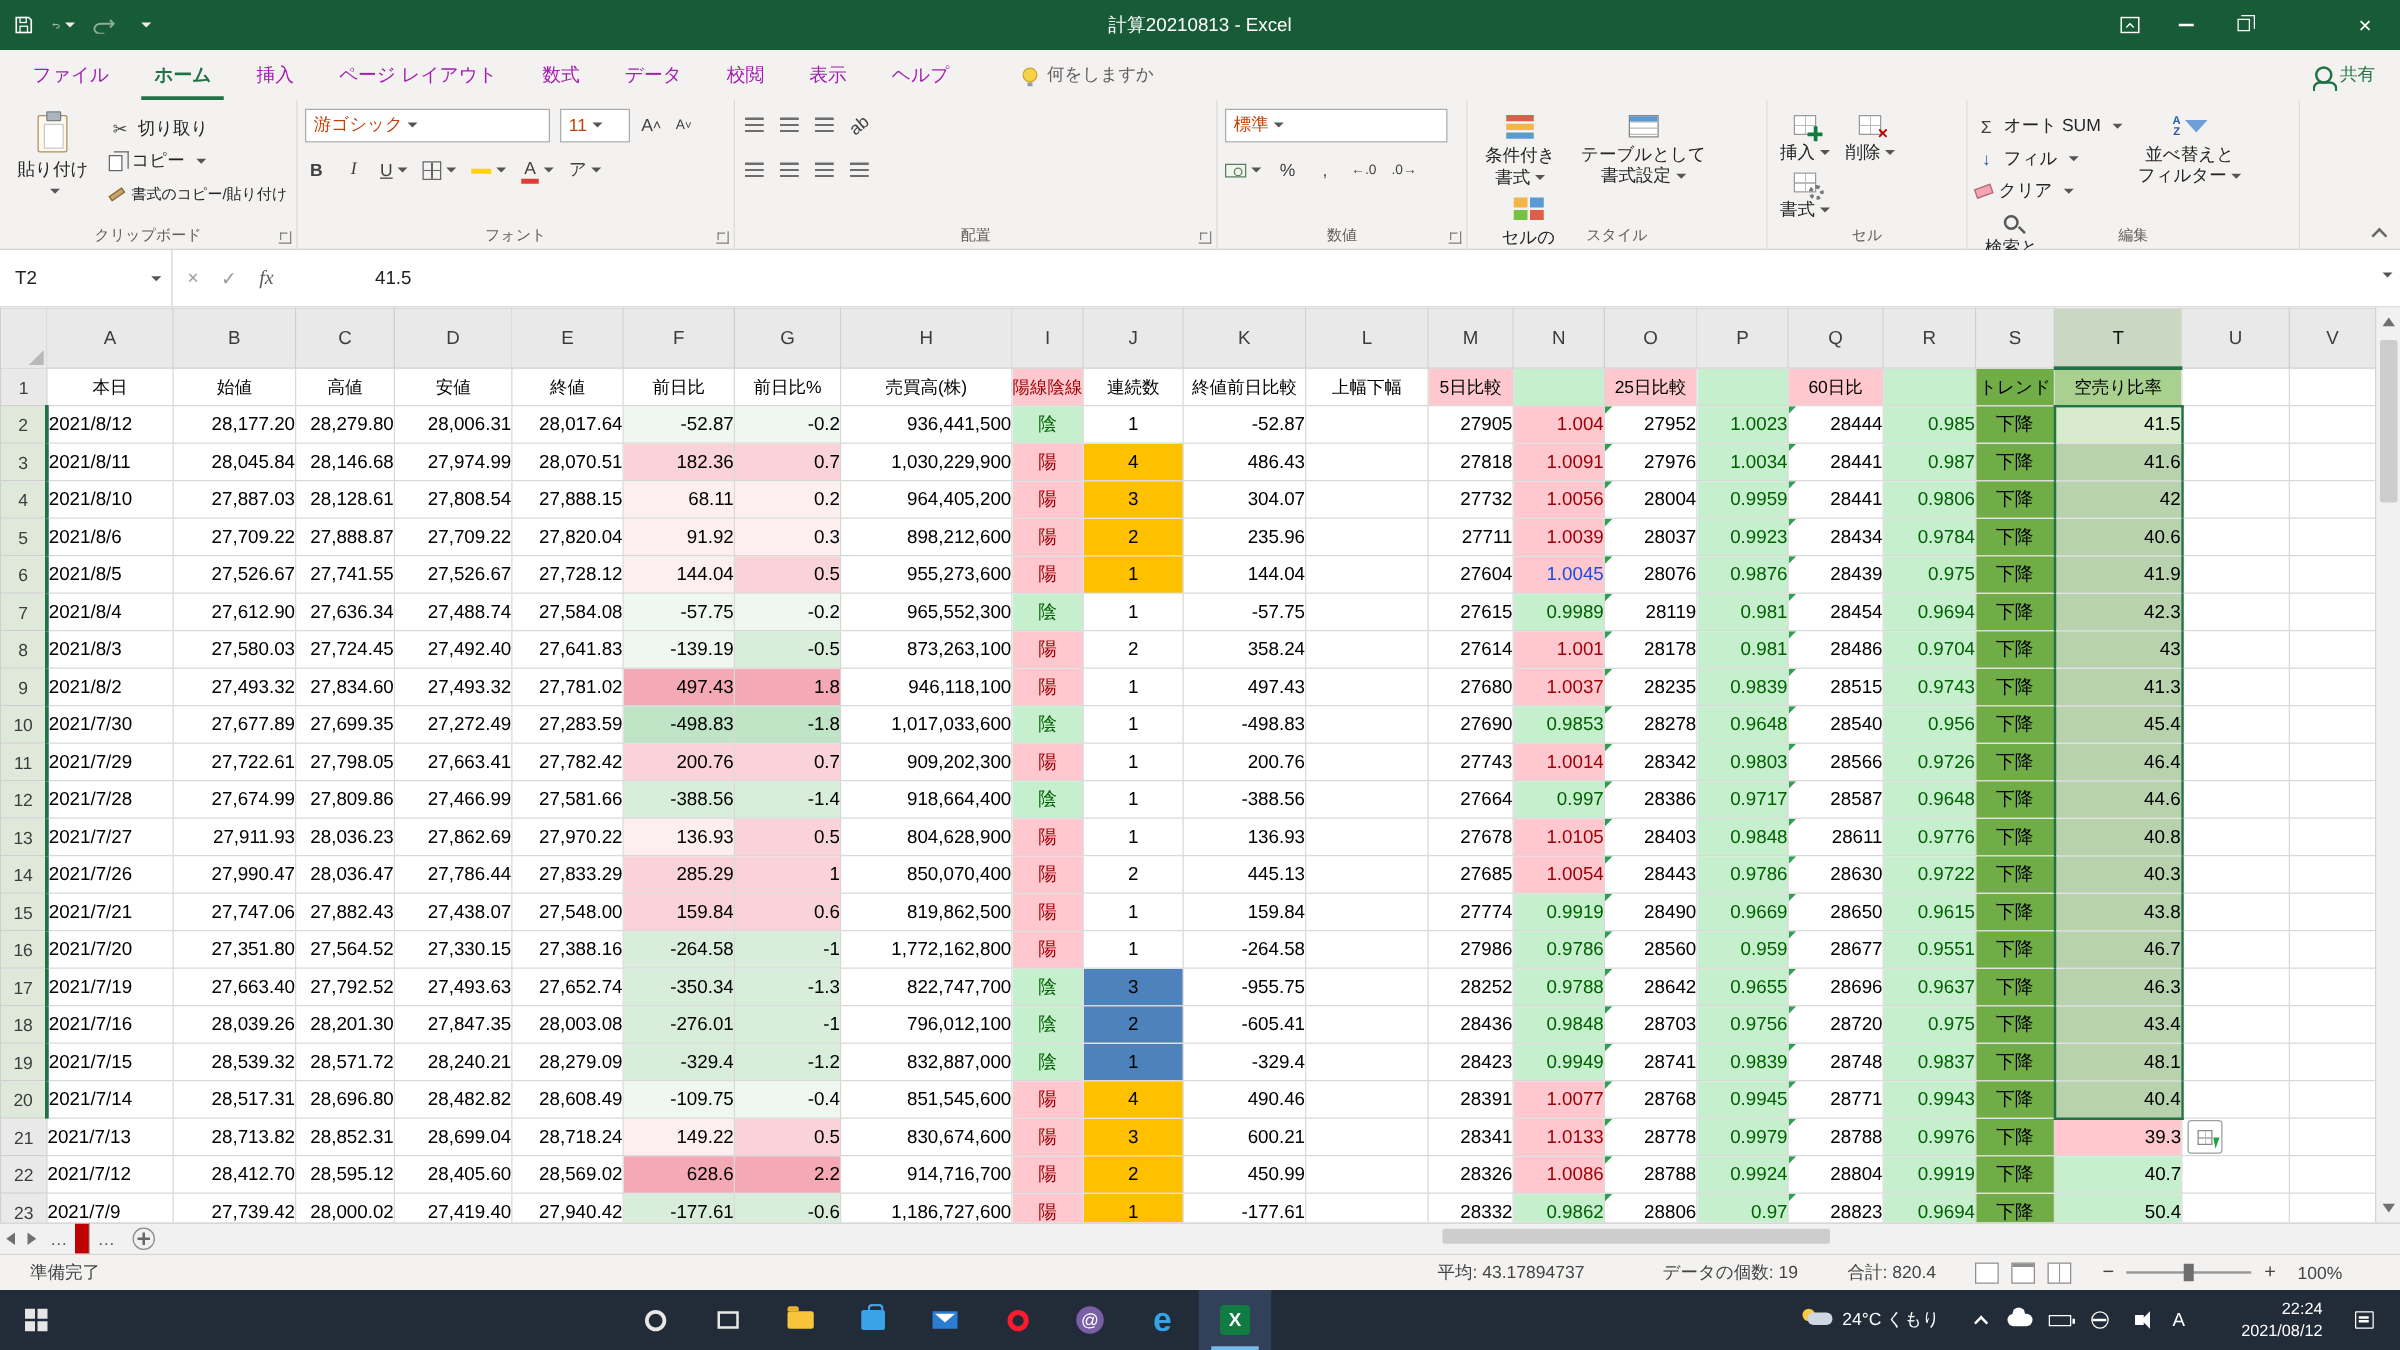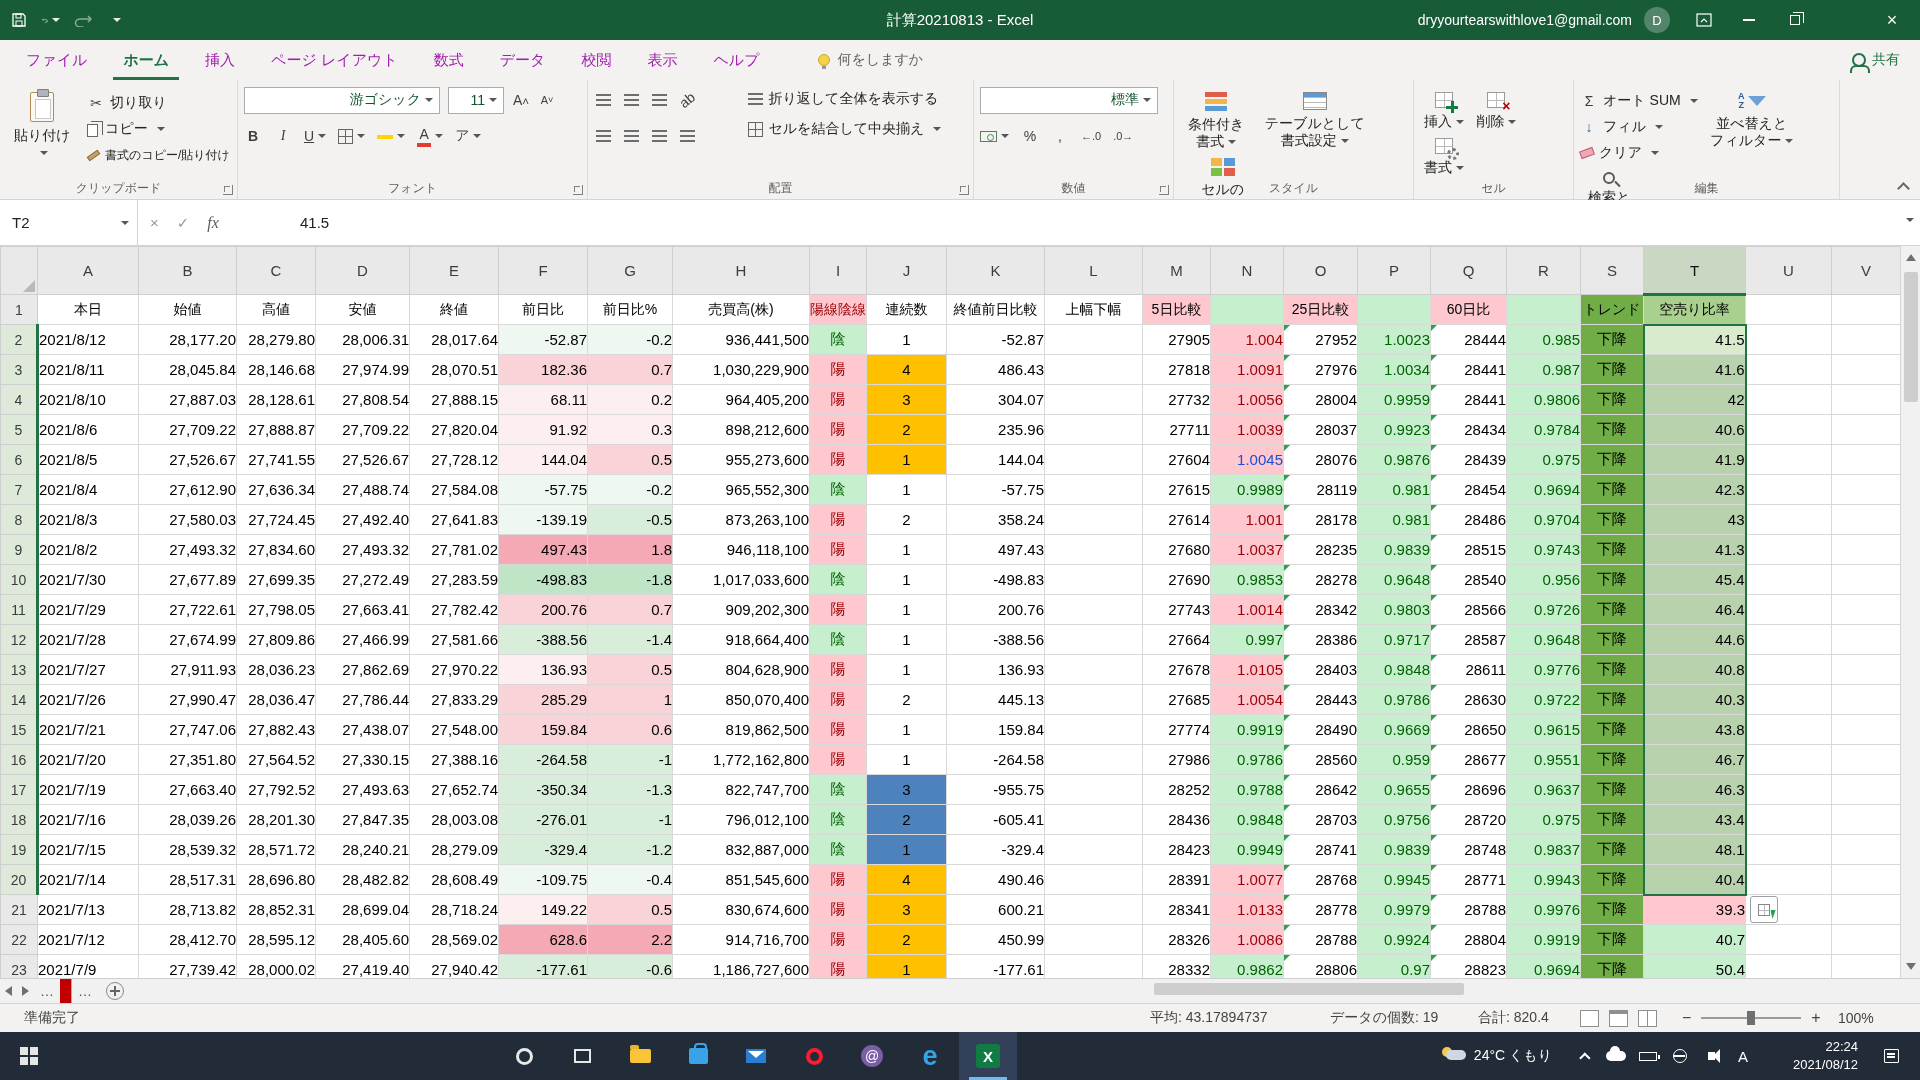--- a/index.html
+++ b/index.html
@@ -38,21 +38,21 @@
 
   
   #ribbon{position:absolute;top:80px;left:0;width:1920px;height:120px;background:#f3f2f1;border-bottom:1px solid #d6d4d2;display:flex}
   .grp{position:relative;height:100%;border-right:1px solid #dddbd9;padding:4px 4px 20px 6px}
   .gfoot{position:absolute;left:0;right:0;bottom:2px;text-align:center;font-size:12px;color:#605e5c}
   .launcher{position:absolute;right:4px;bottom:4px;width:10px;height:10px;border-right:1px solid #808080;border-bottom:1px solid #808080}
   .launcher::before{content:"";position:absolute;left:1px;top:1px;width:5px;height:5px;border-left:1px solid #808080;border-top:1px solid #808080}
   .bigbtn{display:inline-flex;flex-direction:column;align-items:center;gap:5px;padding:8px 8px 0;font-size:14px;color:#242424;text-align:center;vertical-align:top;line-height:1.2}
   .mcol{display:inline-flex;flex-direction:column;justify-content:flex-start;gap:4px;margin-left:4px;vertical-align:top;padding-top:8px}
   .mbtn{display:flex;align-items:center;gap:5px;font-size:14px;color:#242424;height:22px;white-space:nowrap}
-  .combo{background:#fff;border:1px solid #acacac;height:27px;display:inline-flex;align-items:center;justify-content:flex-end;font-size:14px;padding:0 6px;color:#14532d}
+  .combo{background:#fff;border:1px solid #acacac;height:27px;display:inline-flex;align-items:center;justify-content:flex-start;font-size:14px;padding:0 6px;color:#c2410c}
   .rrow{display:flex;align-items:center;gap:8px;height:32px}
   .sic{display:inline-flex;align-items:center;justify-content:center;min-width:18px;height:18px;font-size:14px;color:#404040}
   
   .ic-paste{width:24px;height:30px;background:#fdf9ee;border:1px solid #b08d57;border-radius:2px;position:relative}
   .ic-paste::before{content:"";position:absolute;top:-4px;left:6px;width:10px;height:6px;background:#aeb4bb;border:1px solid #787f86;border-radius:1px}
   .ic-paste::after{content:"";position:absolute;top:6px;left:4px;width:14px;height:18px;background:#fff;border:1px solid #c8c8c8}
   .ic-copy{position:relative;width:11px;height:13px;border:1px solid #666;background:#fff;margin:3px 2px 0 0}
   .ic-copy::before{content:"";position:absolute;left:3px;top:-4px;width:11px;height:13px;border:1px solid #666;border-bottom:none;border-left:none;background:transparent}
   .ic-brush{width:13px;height:5px;background:#caa26a;border:1px solid #8a6a39;transform:rotate(-35deg)}
   .ic-bars{width:15px;height:12px;background:repeating-linear-gradient(#6d6d6d 0 2px,transparent 2px 5px)}
@@ -219,24 +219,20 @@
       <svg width="18" height="14" viewBox="0 0 18 14">
           <path d="M14 3l3 3-3 3" fill="none" stroke="#fff" stroke-width="1.5"></path>
           <path d="M16.5 6h-10a5 4 0 0 0 0 8h3" fill="none" stroke="#fff" stroke-width="1.5"></path>
         </svg>
     </span>
     <span class="qic">
         <span class="dd ddw"></span>
       </span>
   </div>
   <div id="title-text">計算20210813 - Excel</div>
-  <div id="account">
-    <span>dryyourtearswithlove1@gmail.com</span>
-    <span class="avatar">D</span>
-  </div>
   <div id="btn-ribbonopts" class="winbtn">
     <svg width="16" height="14" viewBox="0 0 16 14">
         <rect x="1" y="1" width="14" height="12" fill="none" stroke="#fff" stroke-width="1.2"></rect>
         <path d="M5 9l3-3 3 3" fill="none" stroke="#fff" stroke-width="1.2"></path>
       </svg>
   </div>
   <div id="btn-min" class="winbtn">
       <span class="minbar"></span>
     </div>
   <div id="btn-max" class="winbtn">
@@ -363,31 +359,20 @@
         <span class="sic">
             <span class="ic-bars"></span>
           </span>
         <span class="sic">
             <span class="ic-bars"></span>
           </span>
         <span class="sic">
             <span class="ic-bars"></span>
           </span>
       </div>
-    </div>
-    <div style="display:inline-block;vertical-align:top">
-      <div class="mbtn" style="height:30px">
-          <span class="ic-bars"></span>
-          <span>折り返して全体を表示する</span>
-        </div>
-      <div class="mbtn" style="height:30px">
-          <span class="ic-borders"></span>
-          <span>セルを結合して中央揃え</span>
-          <span class="dd"></span>
-        </div>
     </div>
     <div class="gfoot"><span>配置</span></div>
     <span class="launcher"></span>
   </div>
 
   <div class="grp" style="width:200px">
     <div class="rrow">
       <div class="combo" style="width:178px">
           <span>標準</span>
           <span class="dd"></span>

